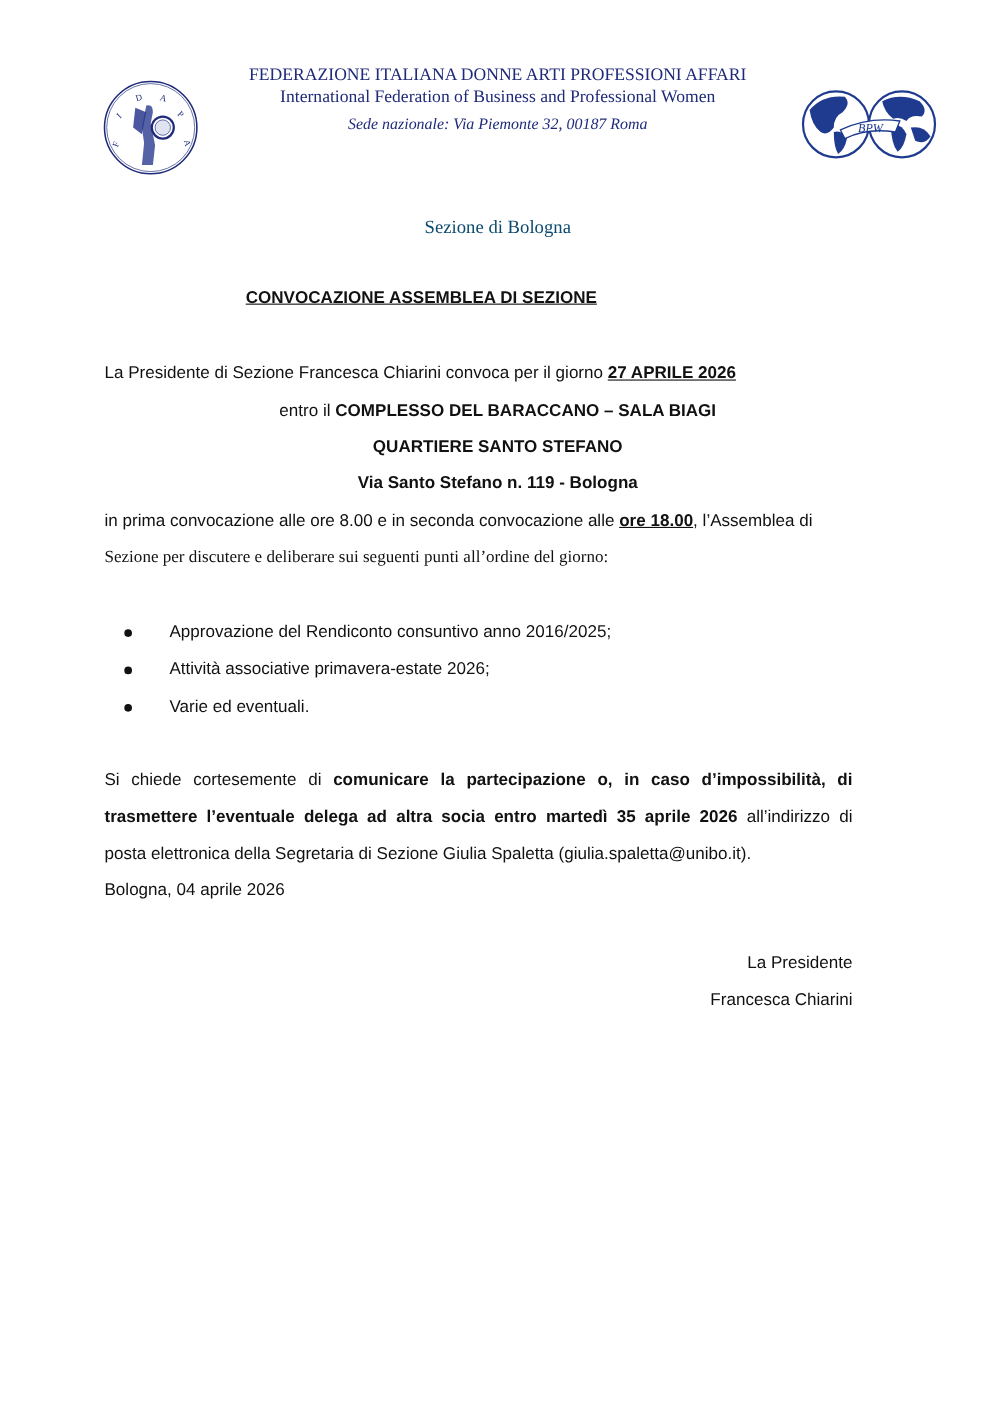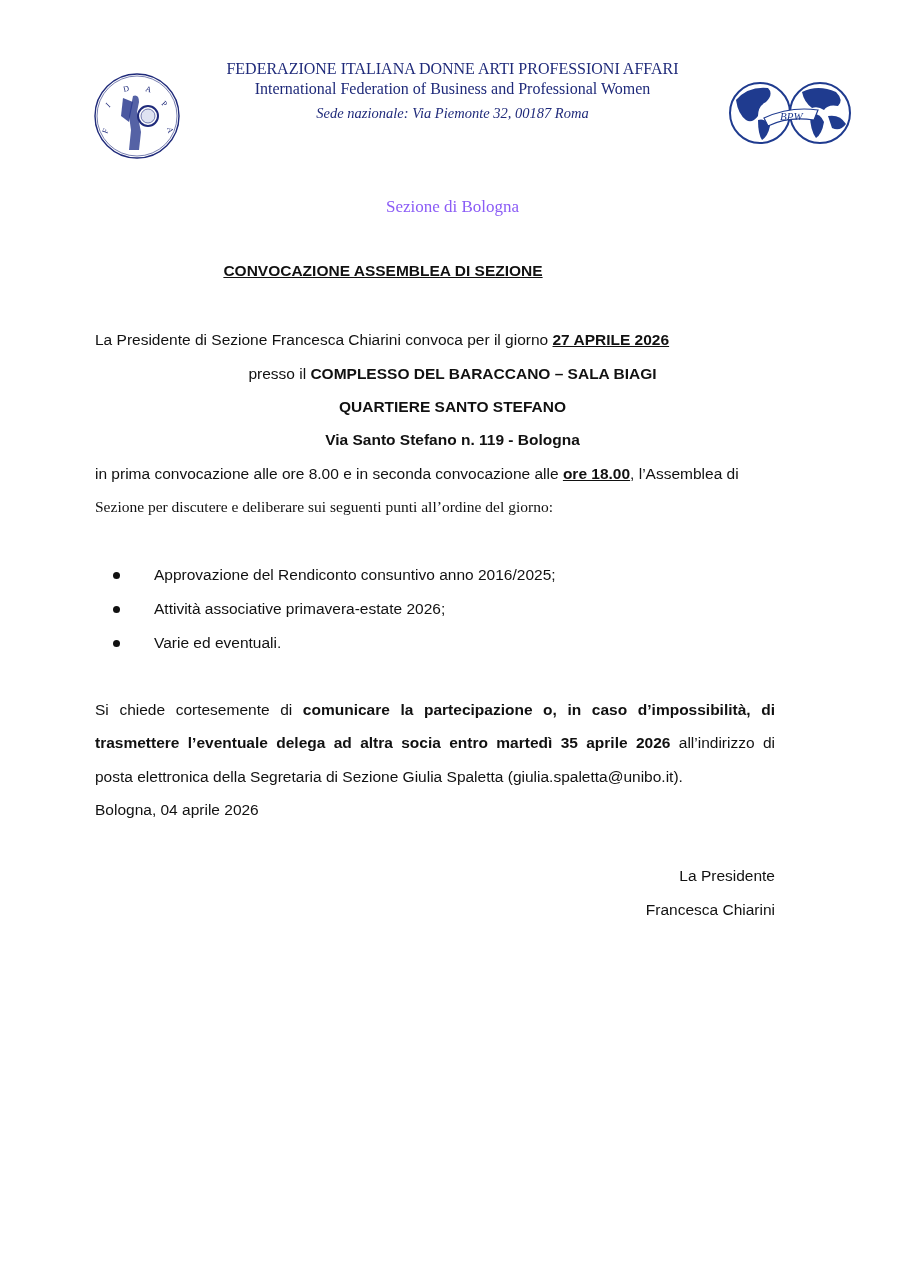--- a/index.html
+++ b/index.html
@@ -11,21 +11,21 @@
     .logo-right { position: absolute; left: 728px; top: 80px; width: 124px; height: 66px; }
     .lh-text { position: absolute; left: 180px; width: 545px; top: 54px; text-align: center;
       font-family: "Liberation Serif", "DejaVu Serif", serif; color: #1f2a7a; }
     .lh-title { font-size: 19.5px; font-weight: bold; letter-spacing: 0.3px; line-height: 24px; }
     .lh-sub1 { font-size: 16px; line-height: 20px; margin-top: 5px; }
     .lh-sub2 { font-size: 16px; line-height: 19px; }
     .lh-addr { font-size: 14.5px; font-style: italic; line-height: 18px; margin-top: 6px; }
     .lh-contact { font-size: 14.5px; font-style: italic; line-height: 18px; }
 
     .section { position: absolute; left: 0; width: 905px; top: 197px; text-align: center;
-      font-family: "Liberation Serif", "DejaVu Serif", serif; font-size: 17px; color: #8b5cf6; }
+      font-family: "Liberation Serif", "DejaVu Serif", serif; font-size: 17px; color: #0c4a6e; }
 
     .body-text { font-family: "Liberation Sans", "DejaVu Sans", sans-serif; font-size: 15.5px; color: #111; }
     .doc-title { position: absolute; left: 0; width: 766px; top: 262px; text-align: center;
       font-weight: bold; text-decoration: underline; }
     .line { position: absolute; white-space: nowrap; line-height: 20px; }
     .center { left: 0; width: 905px; text-align: center; }
     .b { font-weight: bold; }
     .u { text-decoration: underline; }
     .justify { position: absolute; left: 95px; width: 680px; line-height: 20px; text-align: justify; text-align-last: justify; }
 
@@ -83,21 +83,21 @@
   <div class="section">Sezione di Bologna</div>
 
   <div class="body-text">
     <div class="doc-title">CONVOCAZIONE ASSEMBLEA DI SEZIONE</div>
 
     <div class="line" style="left:95px; top:330px;">
       <span>La Presidente di Sezione Francesca Chiarini convoca per il giorno </span><span class="b u">27 APRILE 2026</span>
     </div>
 
     <div class="line center" style="top:364px;">
-      <span>presso il </span><span class="b">COMPLESSO DEL BARACCANO – SALA BIAGI</span>
+      <span>entro il </span><span class="b">COMPLESSO DEL BARACCANO – SALA BIAGI</span>
     </div>
     <div class="line center b" style="top:397px;">QUARTIERE SANTO STEFANO</div>
     <div class="line center b" style="top:430px;">Via Santo Stefano n. 119 - Bologna</div>
 
     <div class="line" style="left:95px; top:464px;">
       <span>in prima convocazione alle ore 8.00 e in seconda convocazione alle </span><span class="b u">ore 18.00</span><span>, l’Assemblea di</span>
     </div>
     <div class="line" style="left:95px; top:497px;font-family:Liberation Serif, serif;">Sezione per discutere e deliberare sui seguenti punti all’ordine del giorno:</div>
 
     <div class="bullets">

